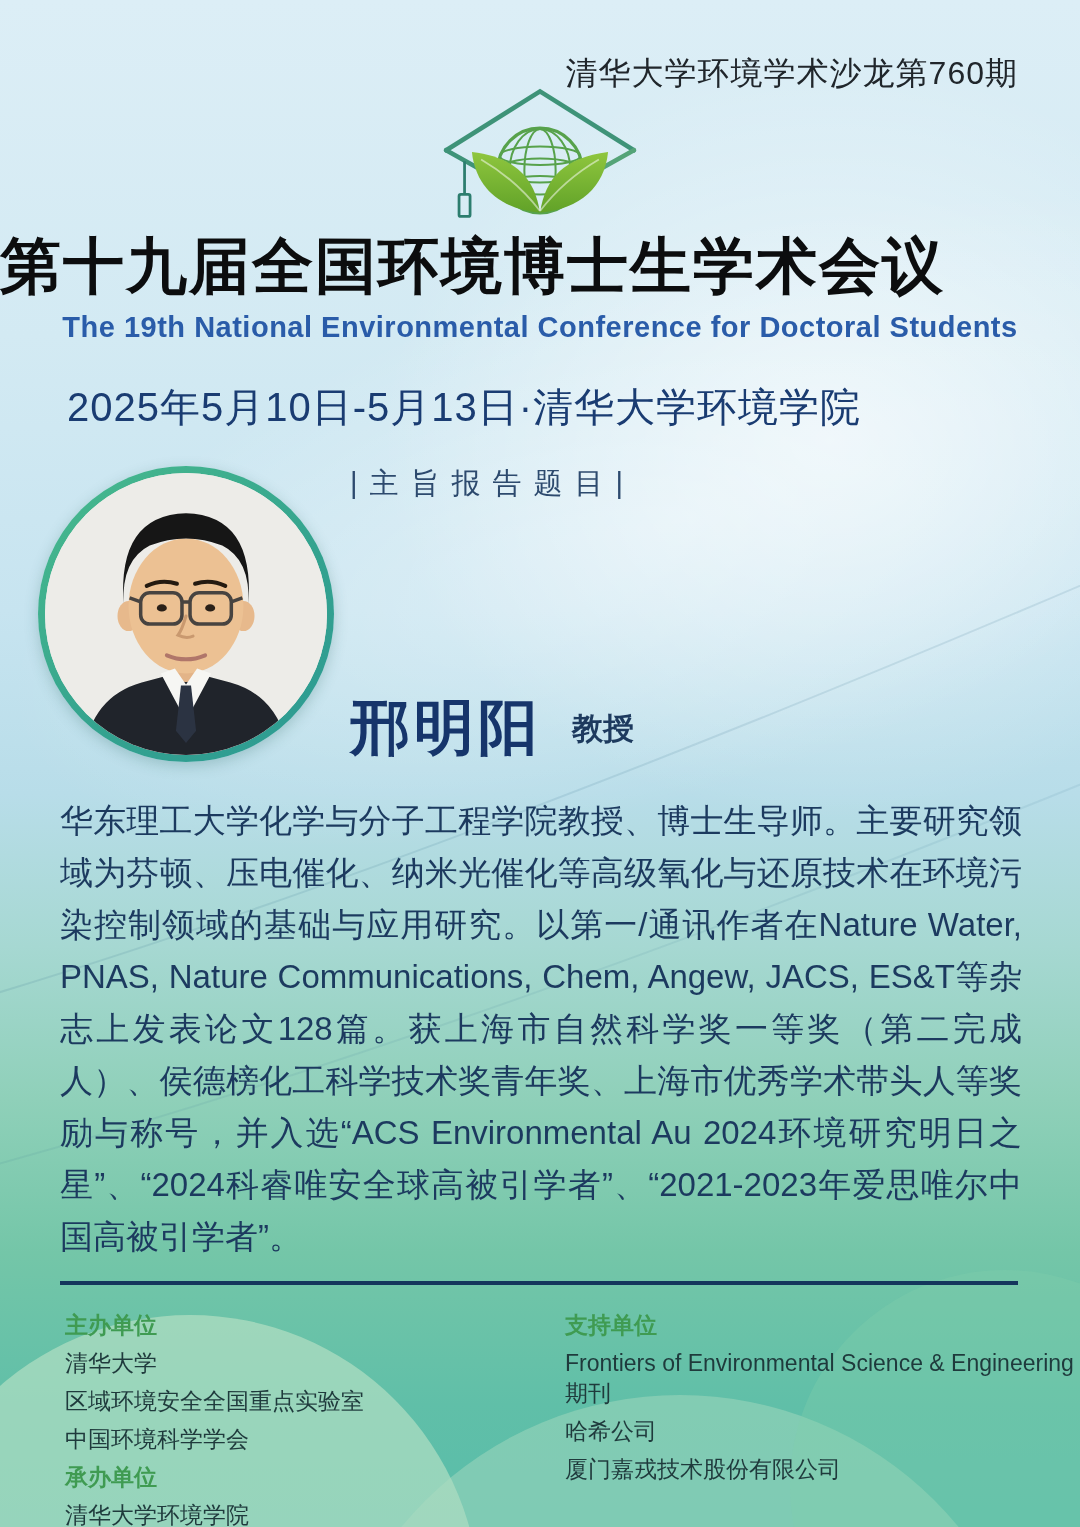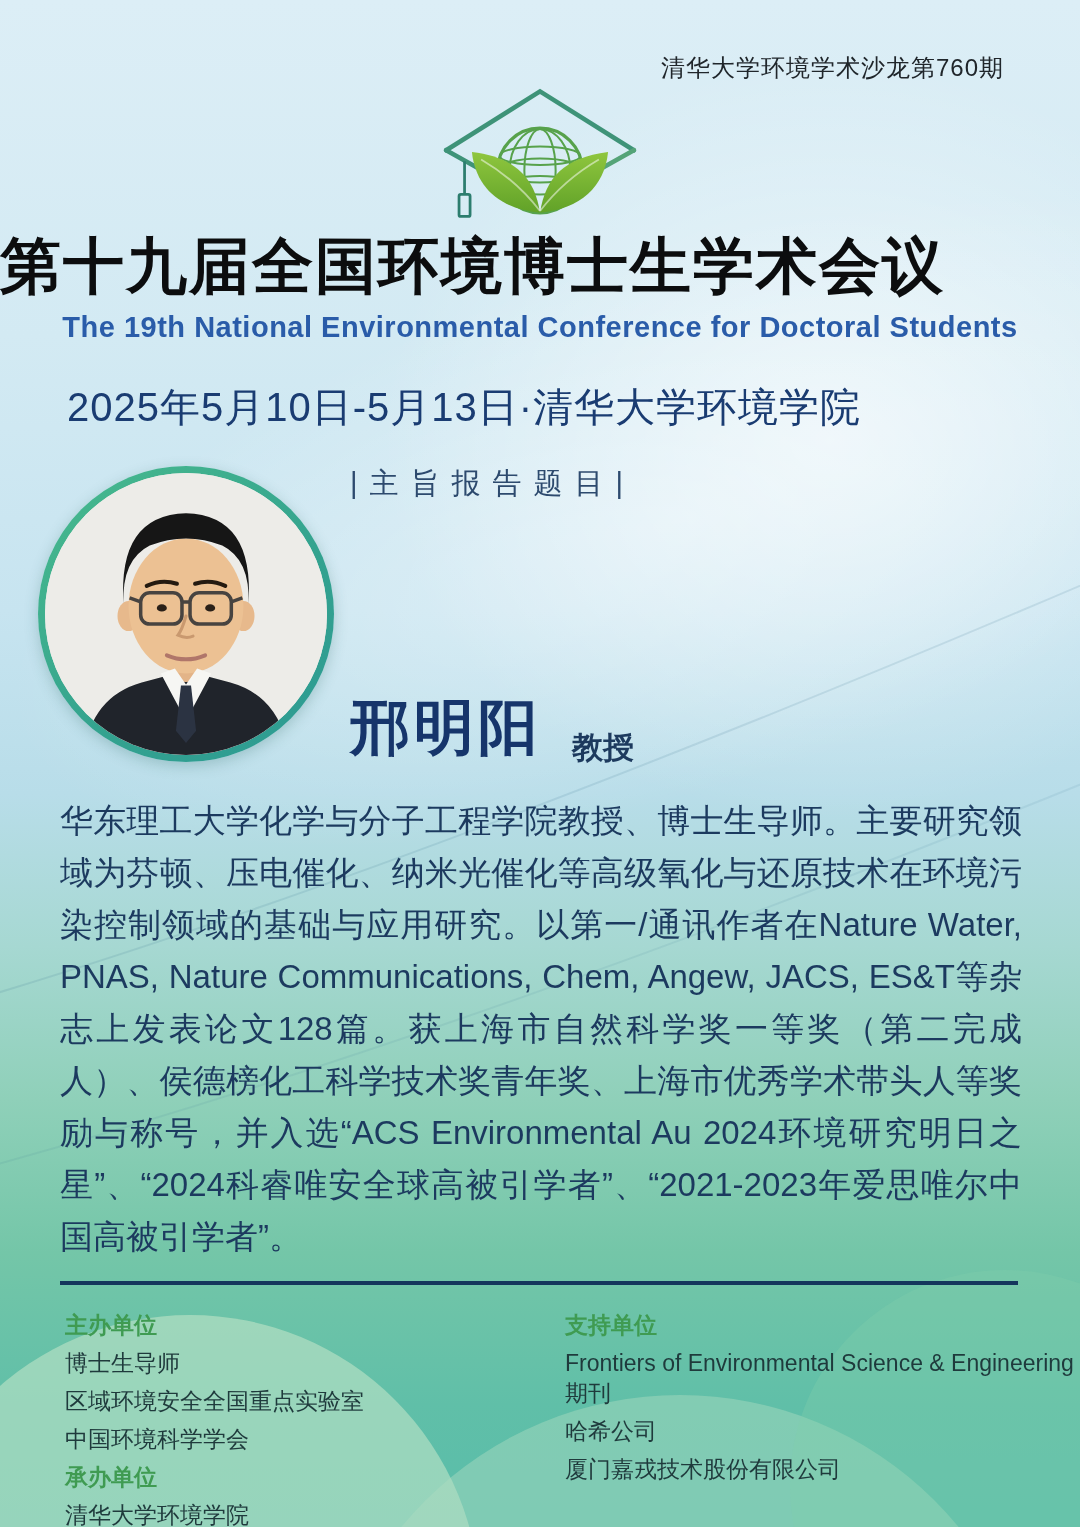--- a/index.html
+++ b/index.html
@@ -24,39 +24,39 @@
   .swoosh2{position:absolute;top:250px;right:-300px;width:1400px;height:540px;border-radius:50%;
     background:radial-gradient(closest-side,rgba(255,255,255,0.42),rgba(255,255,255,0));
     transform:rotate(-17deg);z-index:2;}
   .arcs{position:absolute;left:0;top:0;width:1080px;height:1527px;z-index:2;pointer-events:none;}
   .circle{position:absolute;border-radius:50%;z-index:2;}
   .c1{left:-100px;top:1315px;width:580px;height:580px;background:rgba(200,231,203,0.55);}
   .c2{left:320px;top:1395px;width:720px;height:720px;background:rgba(172,219,192,0.45);}
   .c3{right:-140px;top:1270px;width:430px;height:430px;background:rgba(130,205,173,0.35);}
   
   .content{position:absolute;inset:0;z-index:5;}
-  .series-tag{position:absolute;top:52px;right:76px;font-size:24px;color:#20262b;letter-spacing:1px;}
+  .series-tag{position:absolute;top:52px;right:62px;font-size:32px;color:#20262b;letter-spacing:1px;}
   .logo{position:absolute;left:421px;top:84px;width:238px;height:138px;}
   .main-title{position:absolute;left:0;top:226px;width:1035px;
     font-family:"Liberation Serif","DejaVu Serif",serif;font-weight:900;font-size:61px;
     color:#0c0d0e;letter-spacing:2px;}
   .en-title{position:absolute;left:0;top:311px;width:1080px;text-align:center;
     font-weight:bold;font-size:29px;color:#2a5ca9;letter-spacing:0.5px;}
   .date-venue{position:absolute;left:0;top:380px;width:928px;text-align:center;
     font-weight:normal;font-size:40px;color:#1a3c72;letter-spacing:1px;}
   .keynote-label{position:absolute;left:350px;top:464px;font-size:29px;color:#2d4a6e;
     letter-spacing:12px;font-weight:500;}
   .photo-ring{position:absolute;left:38px;top:466px;width:296px;height:296px;border-radius:50%;
     background:linear-gradient(140deg,#49bb8d 0%,#33a28f 60%,#2d9a93 100%);
     box-shadow:0 4px 14px rgba(40,100,90,0.25);}
   .photo-inner{position:absolute;left:7px;top:7px;width:282px;height:282px;border-radius:50%;
     overflow:hidden;background:#edecE8;}
   .report-title{position:absolute;left:350px;top:570px;font-size:51px;font-weight:bold;
     color:#1659a2;letter-spacing:2px;}
-  .speaker-row{position:absolute;left:350px;top:688px;display:flex;align-items:flex-end;gap:30px;}
+  .speaker-row{position:absolute;left:350px;top:688px;display:flex;align-items:center;gap:30px;}
   .speaker-name{font-family:"Liberation Serif","DejaVu Serif",serif;font-weight:bold;
     font-size:60px;color:#16356b;letter-spacing:4px;}
   .speaker-title{font-size:31px;font-weight:bold;color:#1d3a5e;}
   .bio{position:absolute;left:60px;top:795px;width:962px;font-size:33px;line-height:52px;
     color:#1c3a5f;text-align:justify;font-weight:500;}
   .divider{position:absolute;left:60px;top:1281px;width:958px;height:4px;background:#14365c;}
   .footer-col{position:absolute;top:1310px;font-size:23px;line-height:30px;color:#1f3a3c;}
   .footer-left{left:65px;}
   .footer-right{left:565px;}
   .footer-col p{margin:0 0 8px 0;}
@@ -167,21 +167,21 @@
       <span class="speaker-name">邢明阳</span>
       <span class="speaker-title">教授</span>
     </div>
 
     <div class="bio">华东理工大学化学与分子工程学院教授、博士生导师。主要研究领域为芬顿、压电催化、纳米光催化等高级氧化与还原技术在环境污染控制领域的基础与应用研究。以第一/通讯作者在Nature Water, PNAS, Nature Communications, Chem, Angew, JACS, ES&amp;T等杂志上发表论文128篇。获上海市自然科学奖一等奖（第二完成人）、侯德榜化工科学技术奖青年奖、上海市优秀学术带头人等奖励与称号，并入选“ACS Environmental Au 2024环境研究明日之星”、“2024科睿唯安全球高被引学者”、“2021-2023年爱思唯尔中国高被引学者”。</div>
 
     <div class="divider"></div>
 
     <div class="footer-col footer-left">
       <p class="footer-label">主办单位</p>
-      <p>博士生导师</p>
+      <p>清华大学</p>
       <p>区域环境安全全国重点实验室</p>
       <p>中国环境科学学会</p>
       <p class="footer-label">承办单位</p>
       <p>清华大学环境学院</p>
     </div>
 
     <div class="footer-col footer-right">
       <p class="footer-label">支持单位</p>
       <p>Frontiers of Environmental Science &amp; Engineering期刊</p>
       <p>哈希公司</p>

